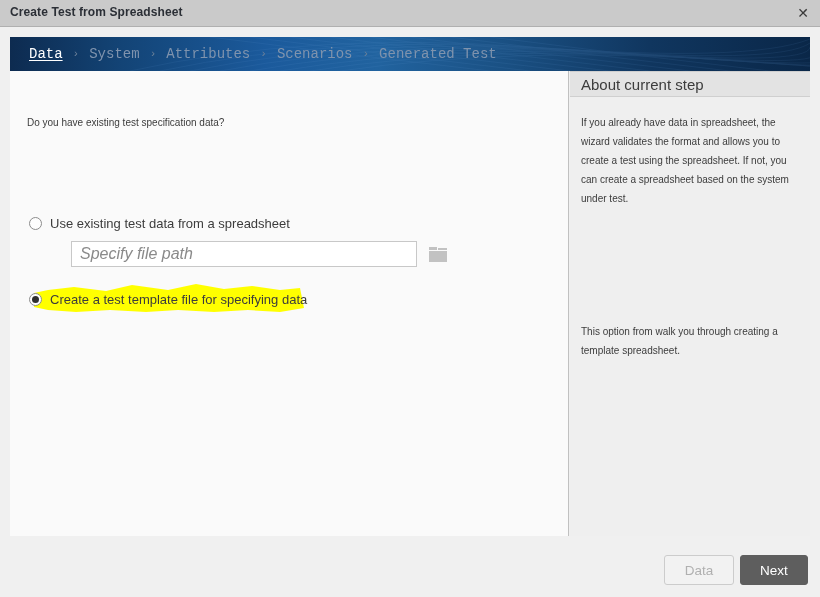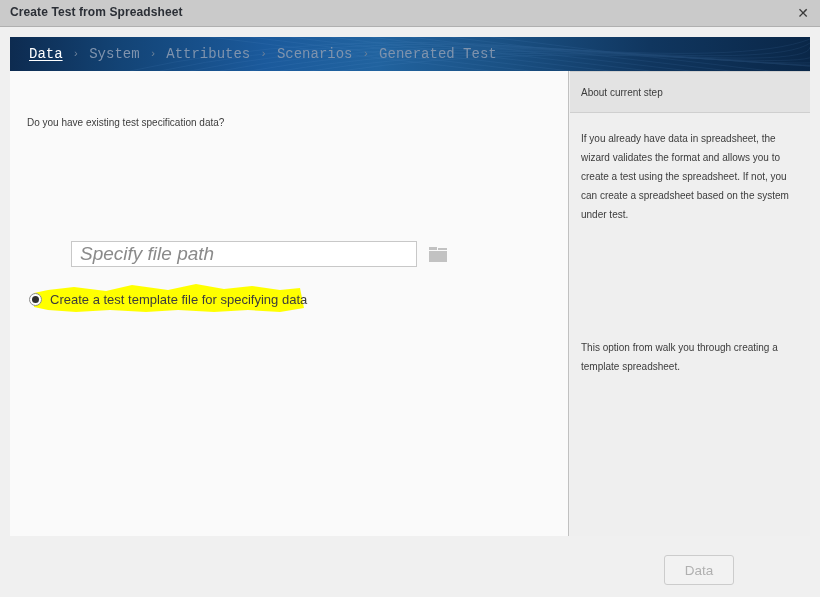--- a/index.html
+++ b/index.html
@@ -152,21 +152,21 @@
     left: 61px; top: 170px;
     display: flex;
     align-items: center;
   }
   .filepath {
     width: 346px; height: 26px;
     border: 1px solid #c8c8c8;
     background: #ffffff;
     box-sizing: border-box;
     font-family: "Liberation Sans", sans-serif;
-    font-size: 19px;
+    font-size: 16px;
     font-style: italic;
     color: #8a8a8a;
     padding: 0 8px;
     outline: none;
   }
   .filepath::placeholder {
     color: #8a8a8a;
     font-style: italic;
     opacity: 1;
   }
@@ -203,28 +203,28 @@
 
   
   .sidebar {
     position: absolute;
     left: 570px; top: 71px;
     width: 240px; height: 465px;
     background: #efefef;
     box-sizing: border-box;
   }
   .side-header {
-    height: 42px;
+    height: 26px;
     background: #e3e3e3;
     border-top: 1px solid #cfcfcf;
     border-bottom: 1px solid #cfcfcf;
     display: flex;
     align-items: center;
     padding-left: 11px;
-    font-size: 10px;
+    font-size: 15px;
     color: #3c3c3c;
     box-sizing: border-box;
   }
   .side-body {
     padding: 16px 12px 14px 11px;
     font-size: 10px;
     color: #3c3c3c;
     line-height: 19px;
   }
   .side-spacer-1 { height: 84px; }
@@ -302,20 +302,24 @@
     <span class="crumb">Scenarios</span>
     <span class="crumb-sep">›</span>
     <span class="crumb">Generated Test</span>
   </div>
 </div>
 
 <div class="content">
 
   <div class="question">Do you have existing test specification data?</div>
 
+  <div class="radio-row r1">
+    <span class="radio"></span>
+    <span class="radio-label">Use existing test data from a spreadsheet</span>
+  </div>
 
   <div class="filepath-wrap">
     <input class="filepath" type="text" placeholder="Specify file path" style="">
     <span class="browse-icon">
       <span class="tab"></span>
       <span class="top"></span>
       <span class="body"></span>
     </span>
   </div>
 
@@ -336,13 +340,14 @@
   <div class="side-body">If you already have data in spreadsheet, the wizard validates the format and allows you to create a test using the spreadsheet. If not, you can create a spreadsheet based on the system under test.</div>
 
   <div class="side-spacer-1"></div>
 
   <div class="side-body">This option from walk you through creating a template spreadsheet.</div>
 
 </div>
 
 <div class="footer">
   <button class="btn btn-back" disabled="">Data</button>
+  <button class="btn btn-next">Next</button>
 </div>
 
 </body></html>

